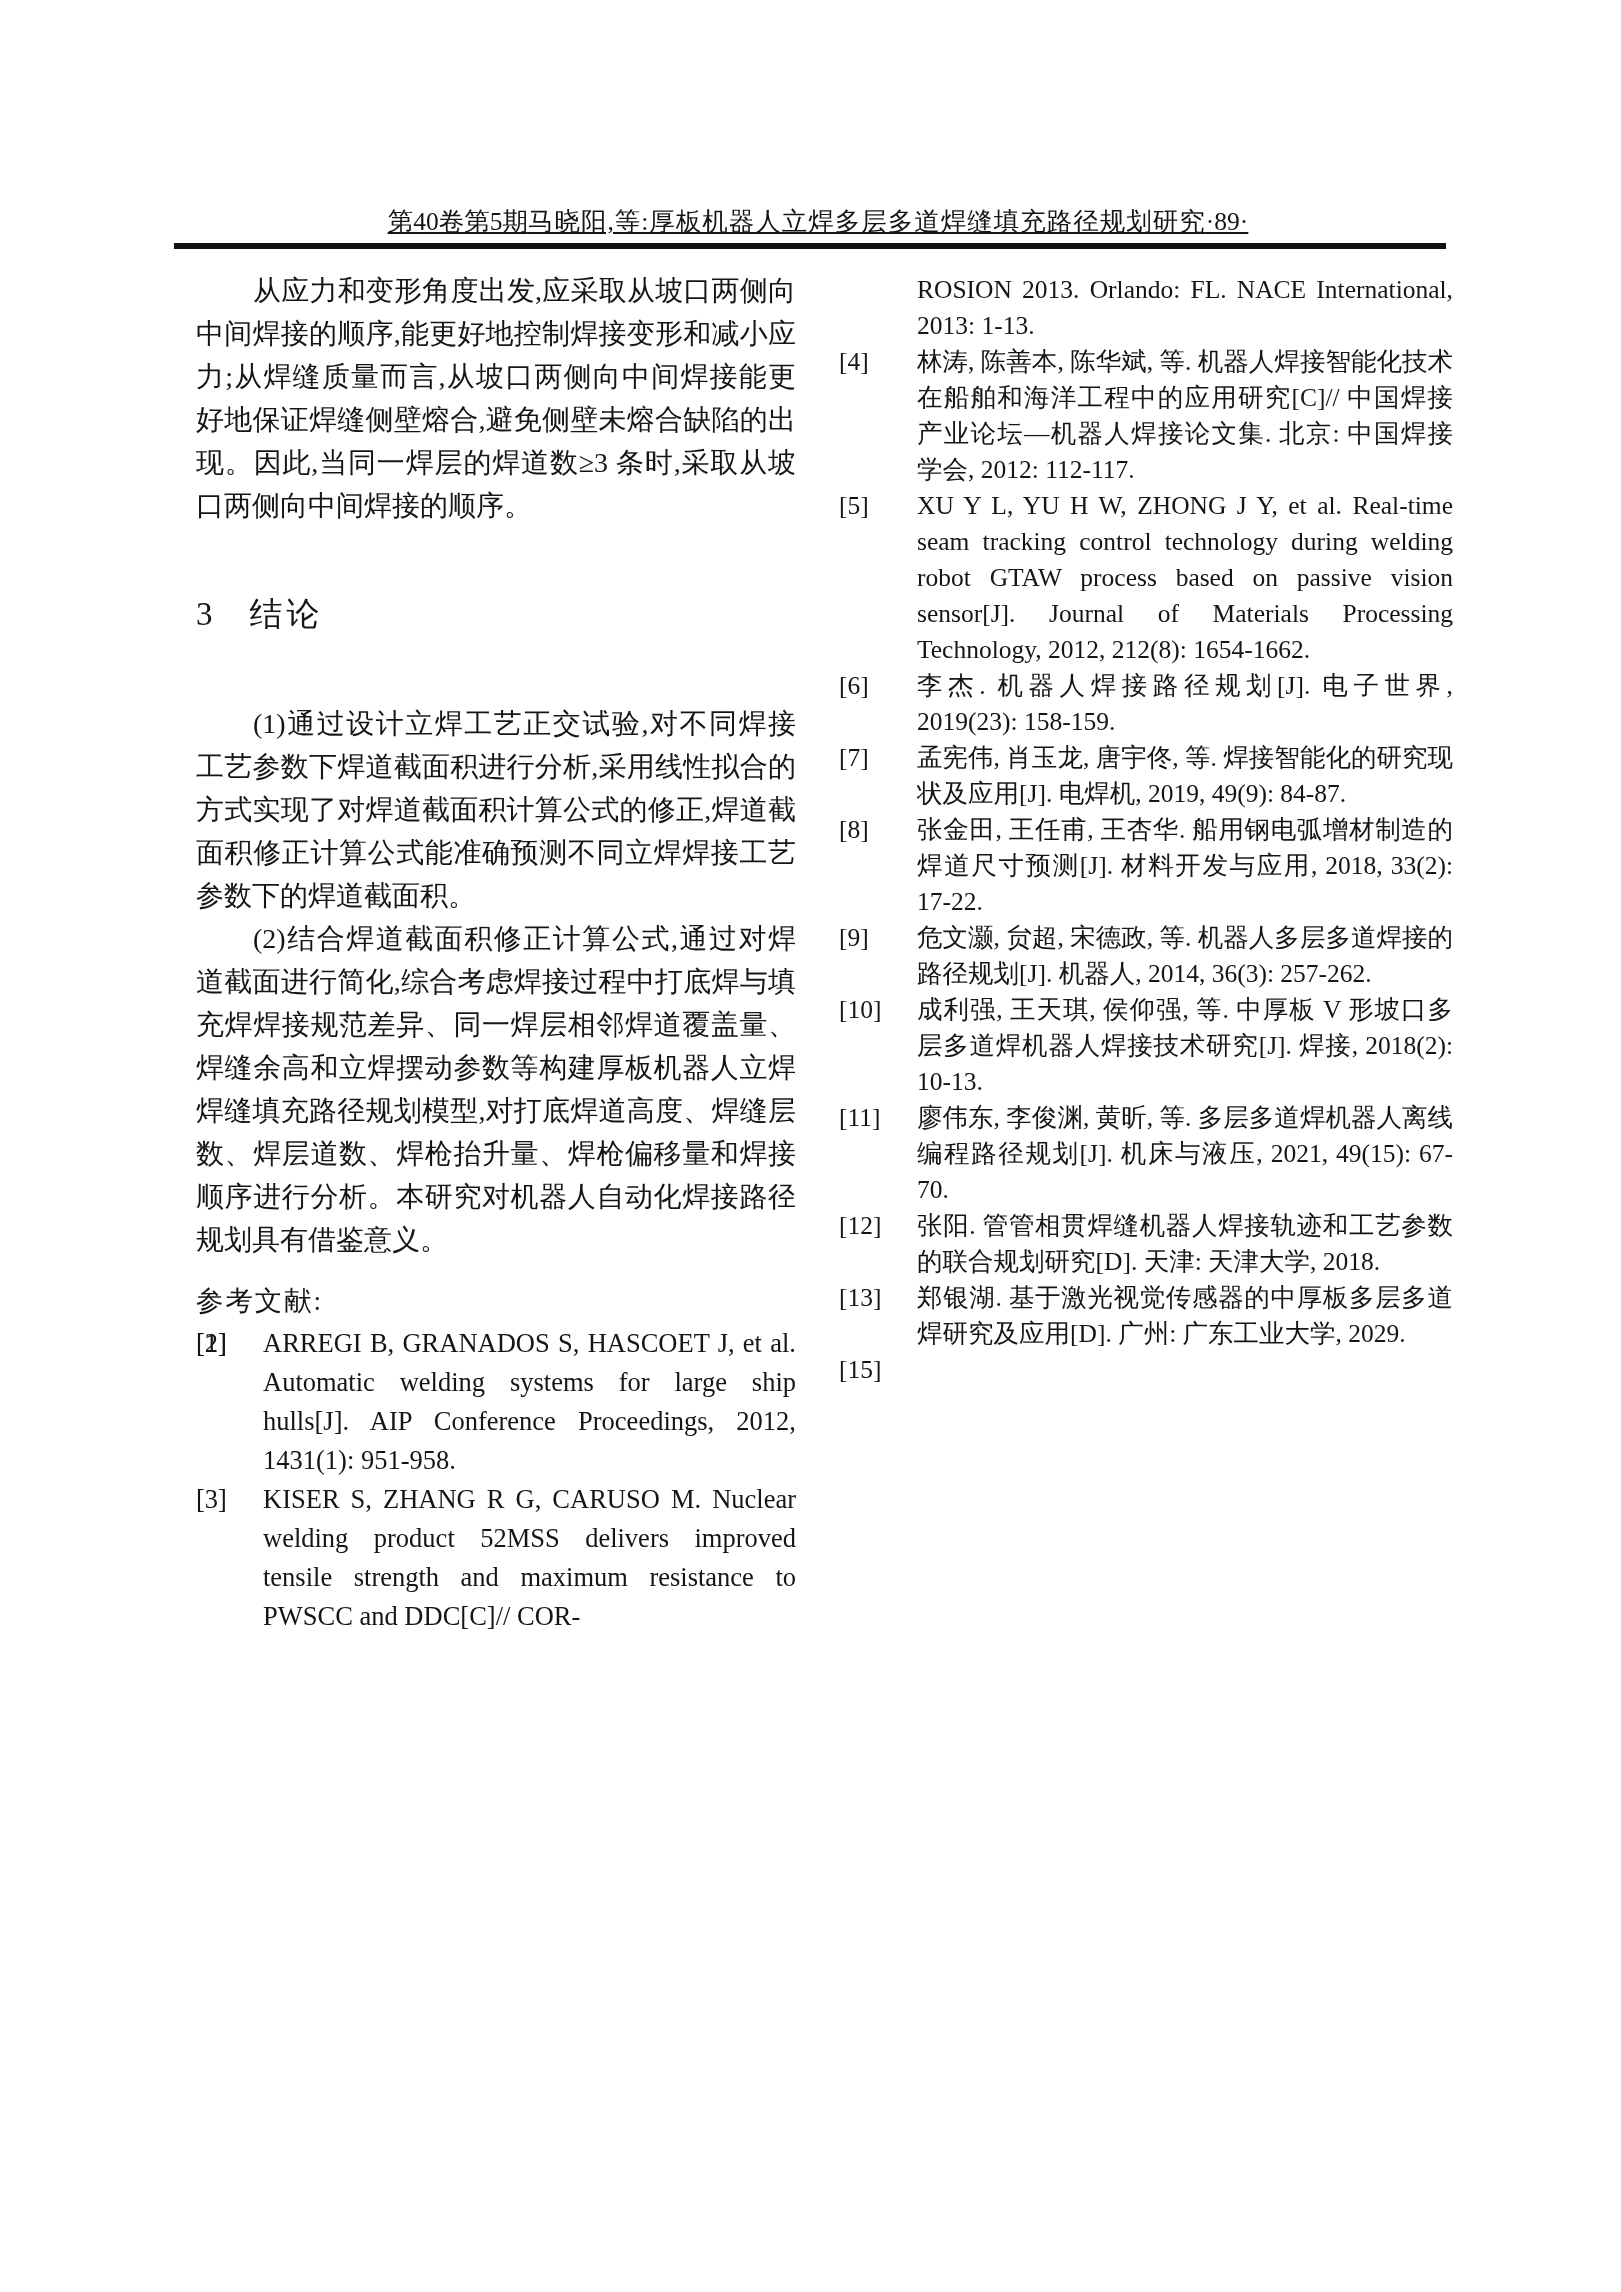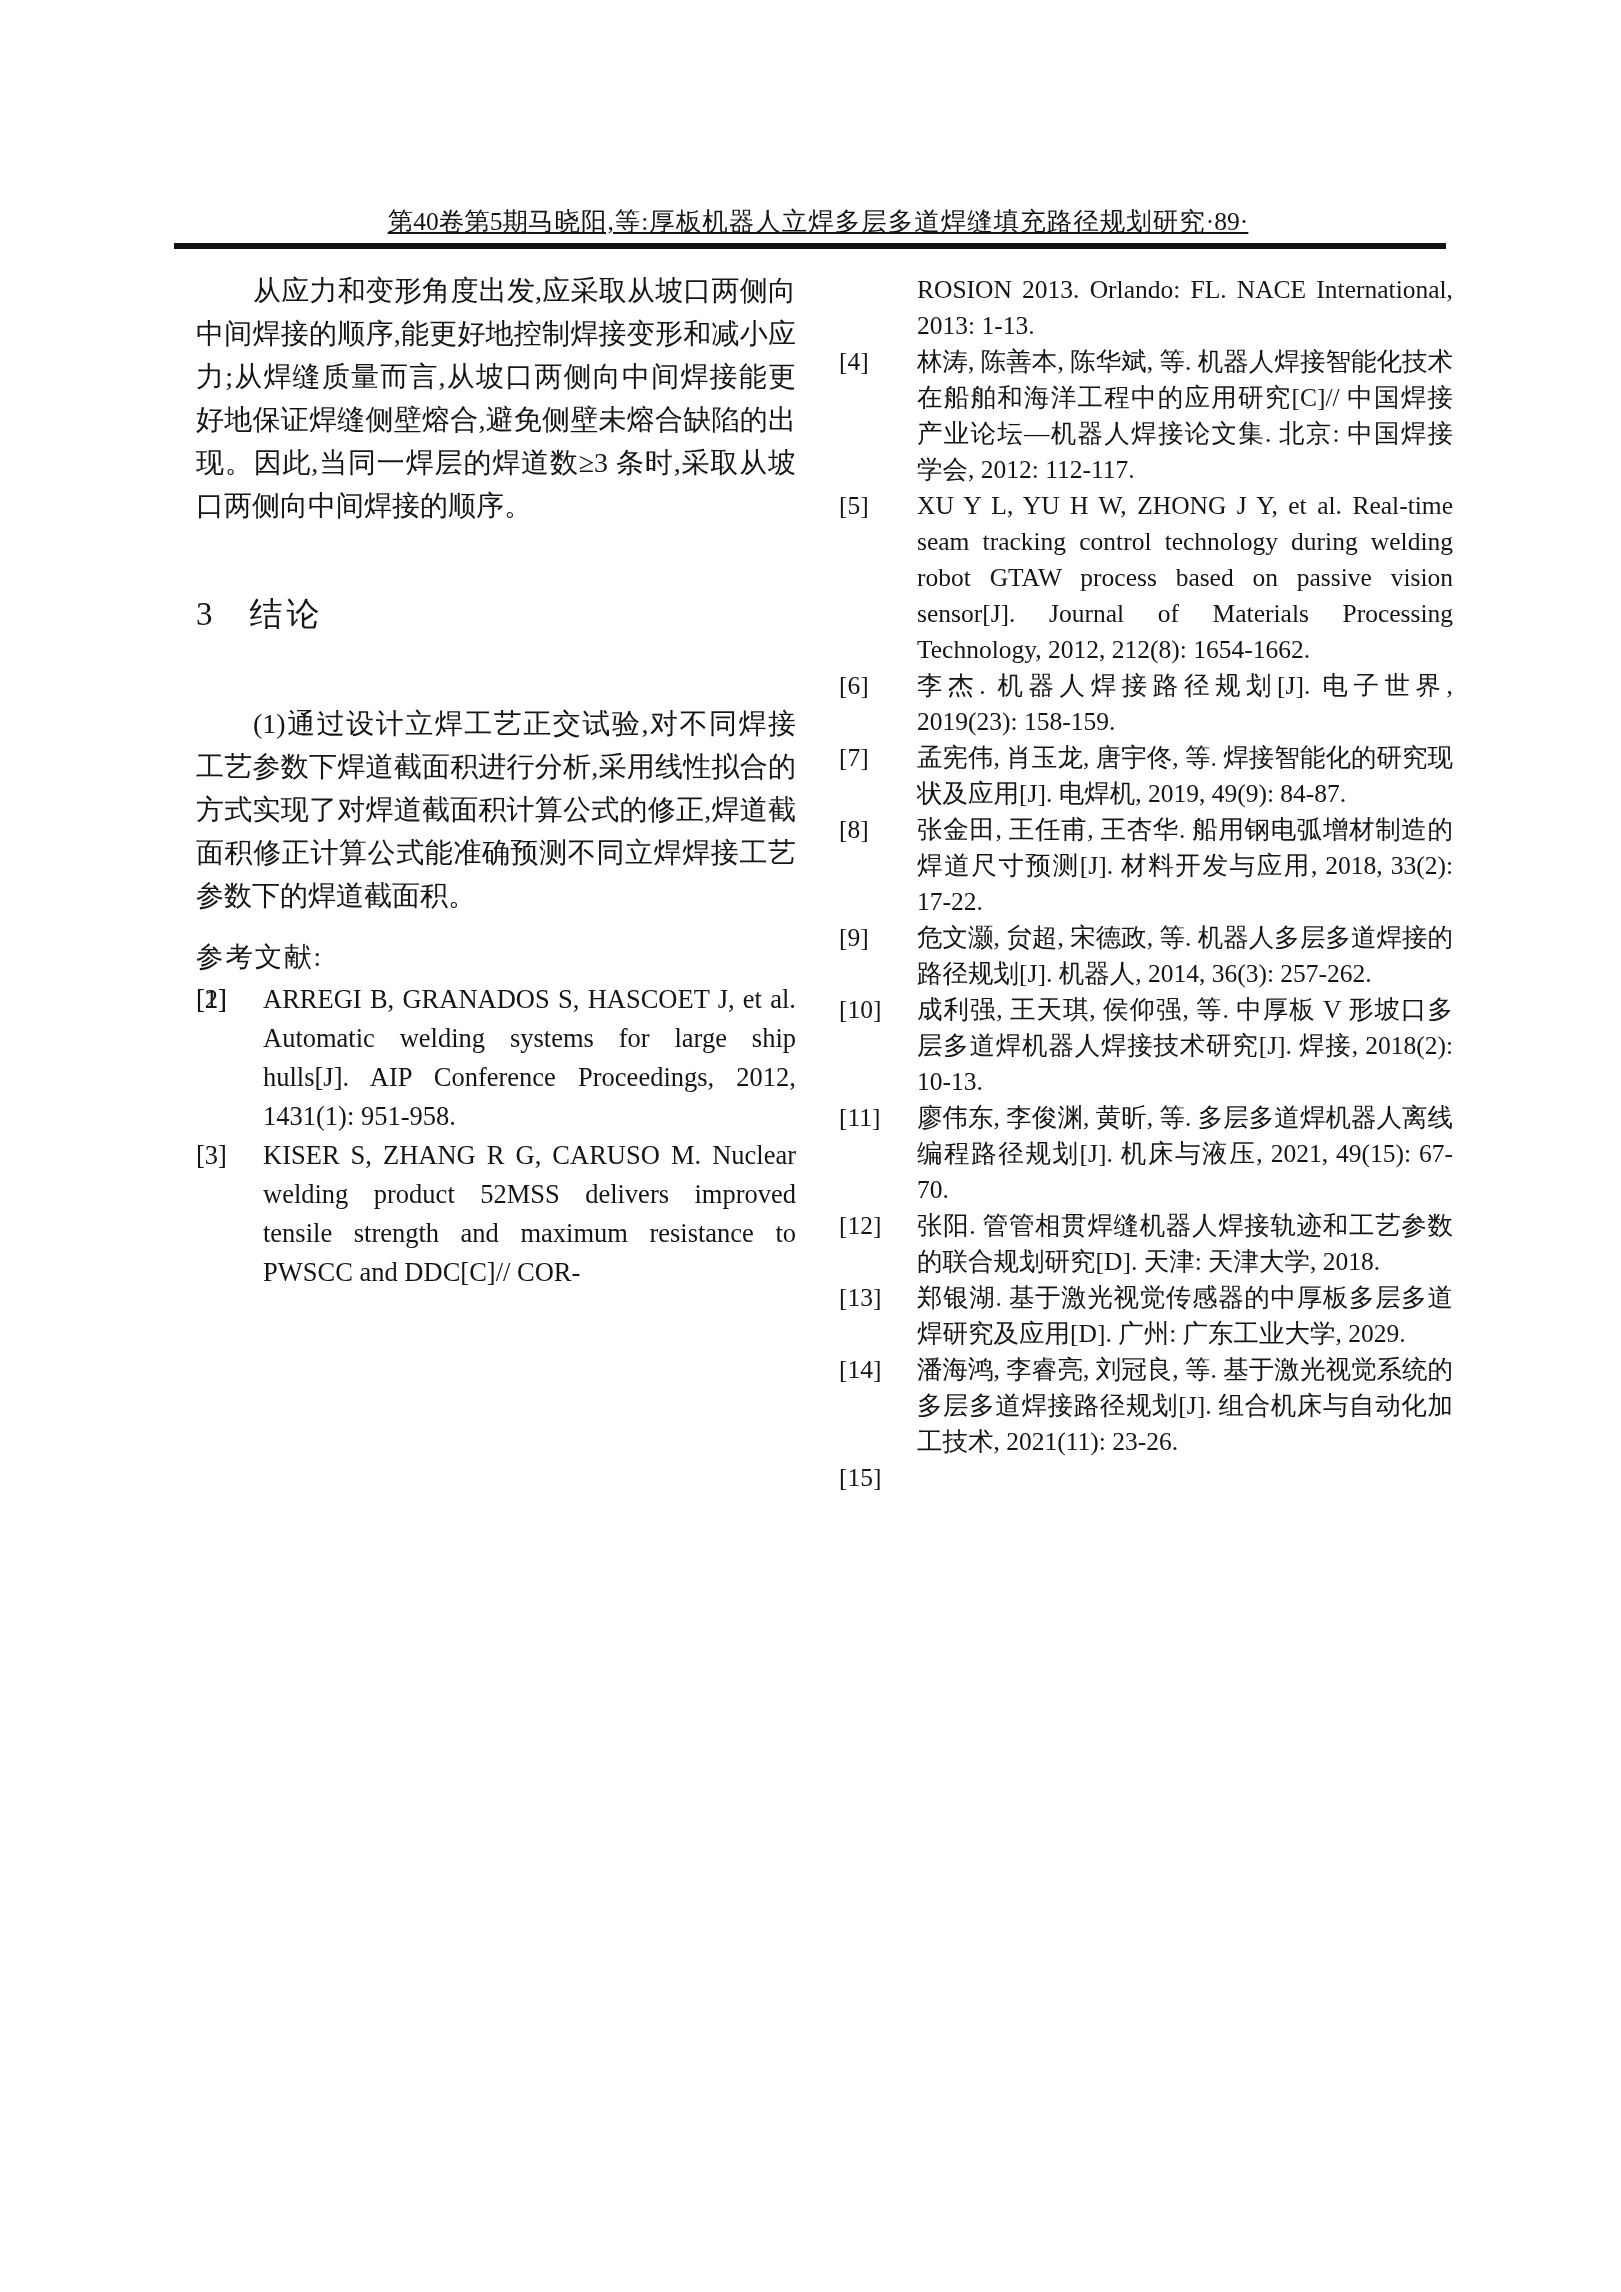--- a/index.html
+++ b/index.html
@@ -112,20 +112,21 @@
   <div class="header-rule"></div>
 
   <div class="col col-left">
     <p class="body-para">从应力和变形角度出发,应采取从坡口两侧向中间焊接的顺序,能更好地控制焊接变形和减小应力;从焊缝质量而言,从坡口两侧向中间焊接能更好地保证焊缝侧壁熔合,避免侧壁未熔合缺陷的出现。因此,当同一焊层的焊道数≥3 条时,采取从坡口两侧向中间焊接的顺序。</p>
 
     <div class="section-heading">
       <span class="section-number">3</span><span class="section-title">结论</span>
     </div>
 
     <p class="body-para">(1)通过设计立焊工艺正交试验,对不同焊接工艺参数下焊道截面积进行分析,采用线性拟合的方式实现了对焊道截面积计算公式的修正,焊道截面积修正计算公式能准确预测不同立焊焊接工艺参数下的焊道截面积。</p>
+    <p class="body-para">(2)结合焊道截面积修正计算公式,通过对焊道截面进行简化,综合考虑焊接过程中打底焊与填充焊焊接规范差异、同一焊层相邻焊道覆盖量、焊缝余高和立焊摆动参数等构建厚板机器人立焊焊缝填充路径规划模型,对打底焊道高度、焊缝层数、焊层道数、焊枪抬升量、焊枪偏移量和焊接顺序进行分析。本研究对机器人自动化焊接路径规划具有借鉴意义。</p>
 
     <div class="ref-heading">参考文献:</div>
 
     <div class="ref">
       <span class="ref-label">[1]</span>
     </div>
     <div class="ref">
       <span class="ref-label">[2]</span>
       <span class="ref-text">ARREGI B, GRANADOS S, HASCOET J, et al. Automatic welding systems for large ship hulls[J]. AIP Conference Proceedings, 2012, 1431(1): 951-958.</span>
     </div>
@@ -174,22 +175,18 @@
     </div>
     <div class="ref">
       <span class="ref-label">[12]</span>
       <span class="ref-text">张阳. 管管相贯焊缝机器人焊接轨迹和工艺参数的联合规划研究[D]. 天津: 天津大学, 2018.</span>
     </div>
     <div class="ref">
       <span class="ref-label">[13]</span>
       <span class="ref-text">郑银湖. 基于激光视觉传感器的中厚板多层多道焊研究及应用[D]. 广州: 广东工业大学, 2029.</span>
     </div>
     <div class="ref">
-      <span class="ref-label">[14]</span>
-      <span class="ref-text">潘海鸿, 李睿亮, 刘冠良, 等. 基于激光视觉系统的多层多道焊接路径规划[J]. 组合机床与自动化加工技术, 2021(11): 23-26.</span>
-    </div>
-    <div class="ref">
       <span class="ref-label">[15]</span>
     </div>
   </div>
 
 </div>
 
 
 </body></html>

